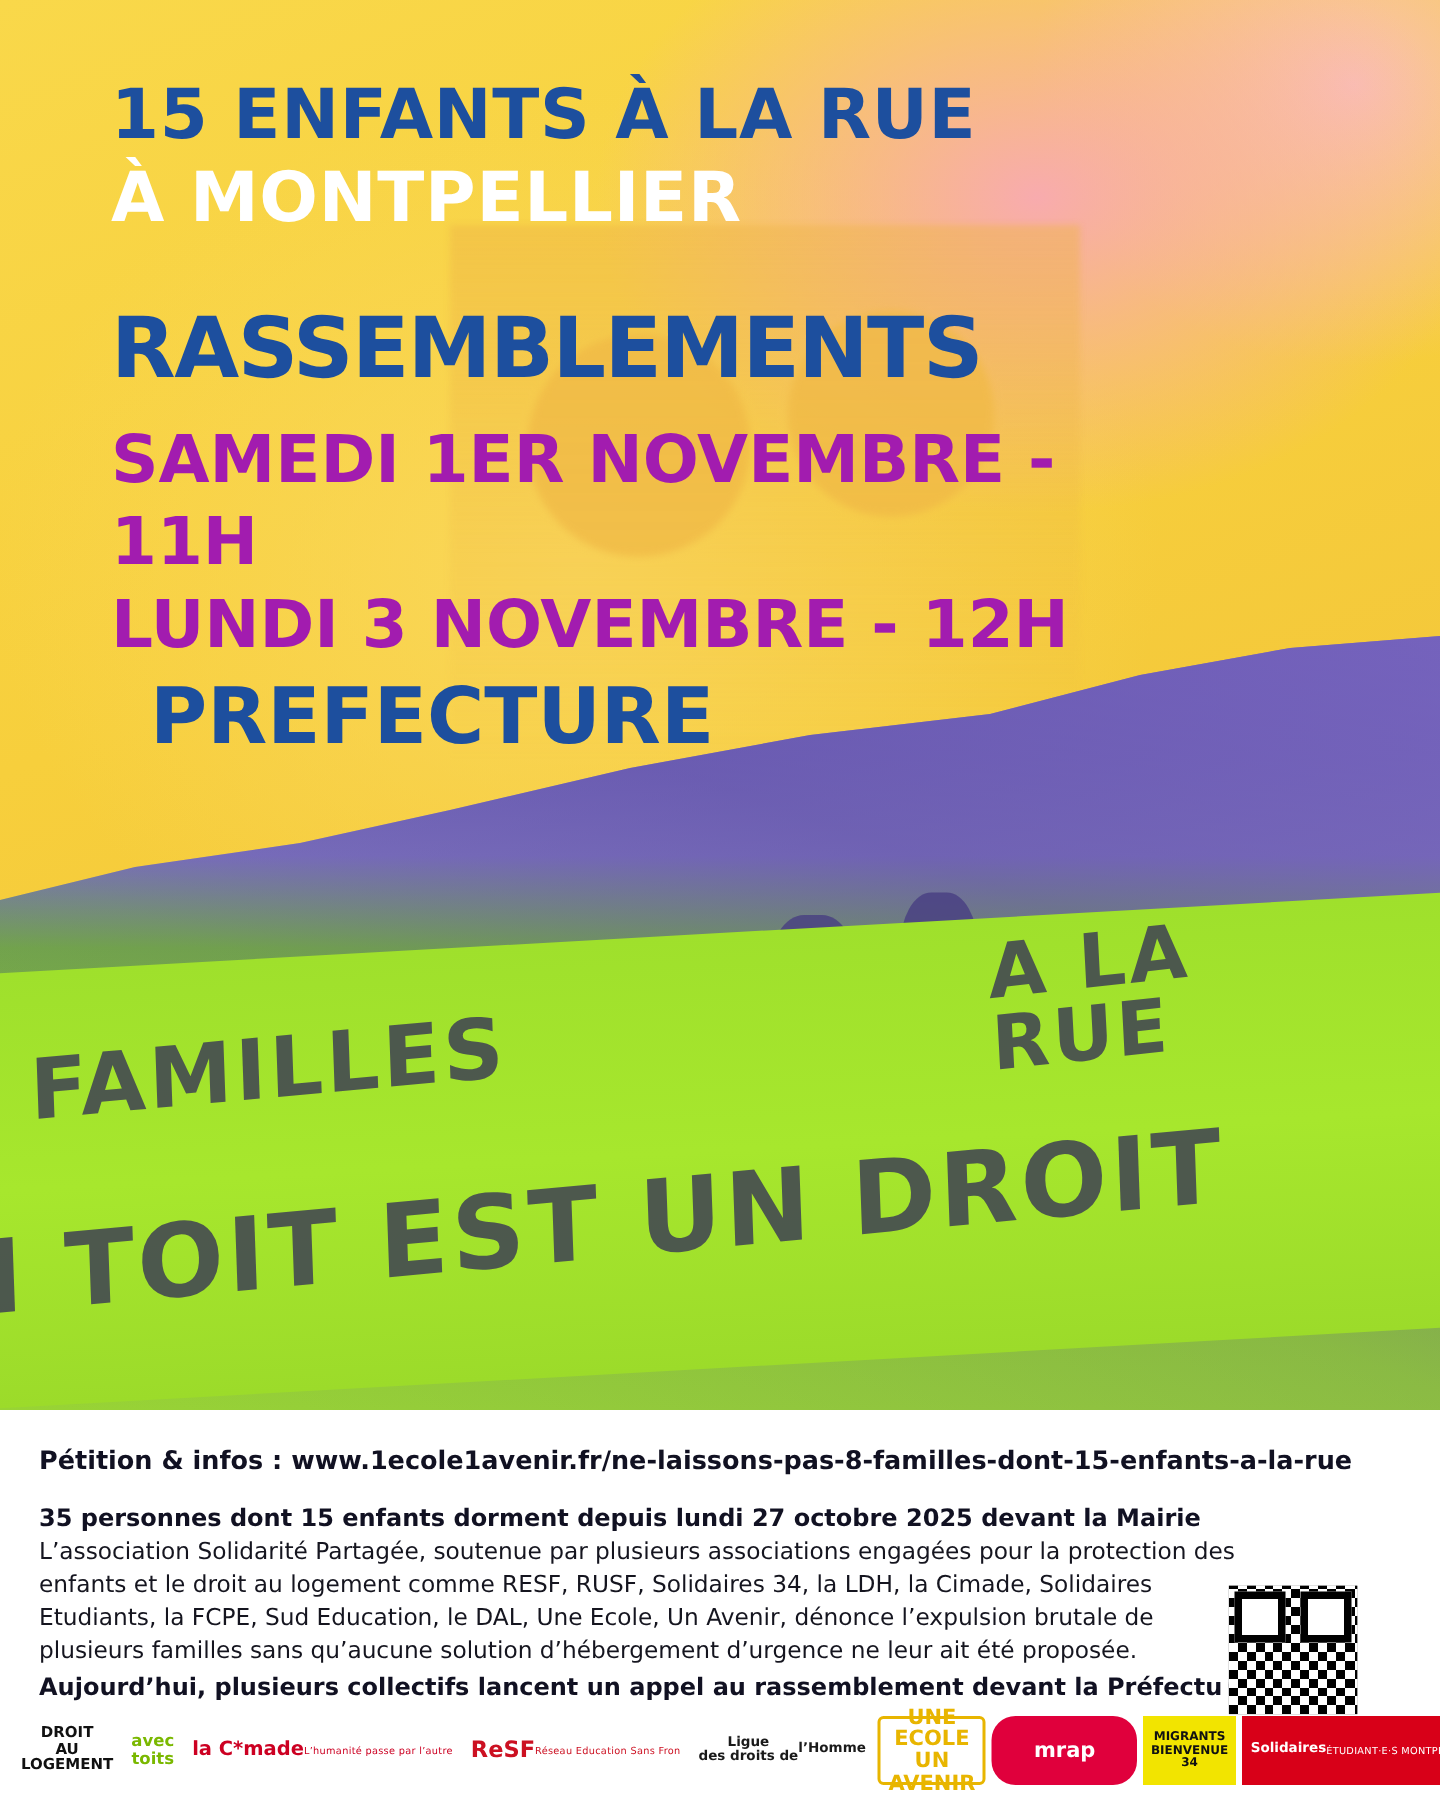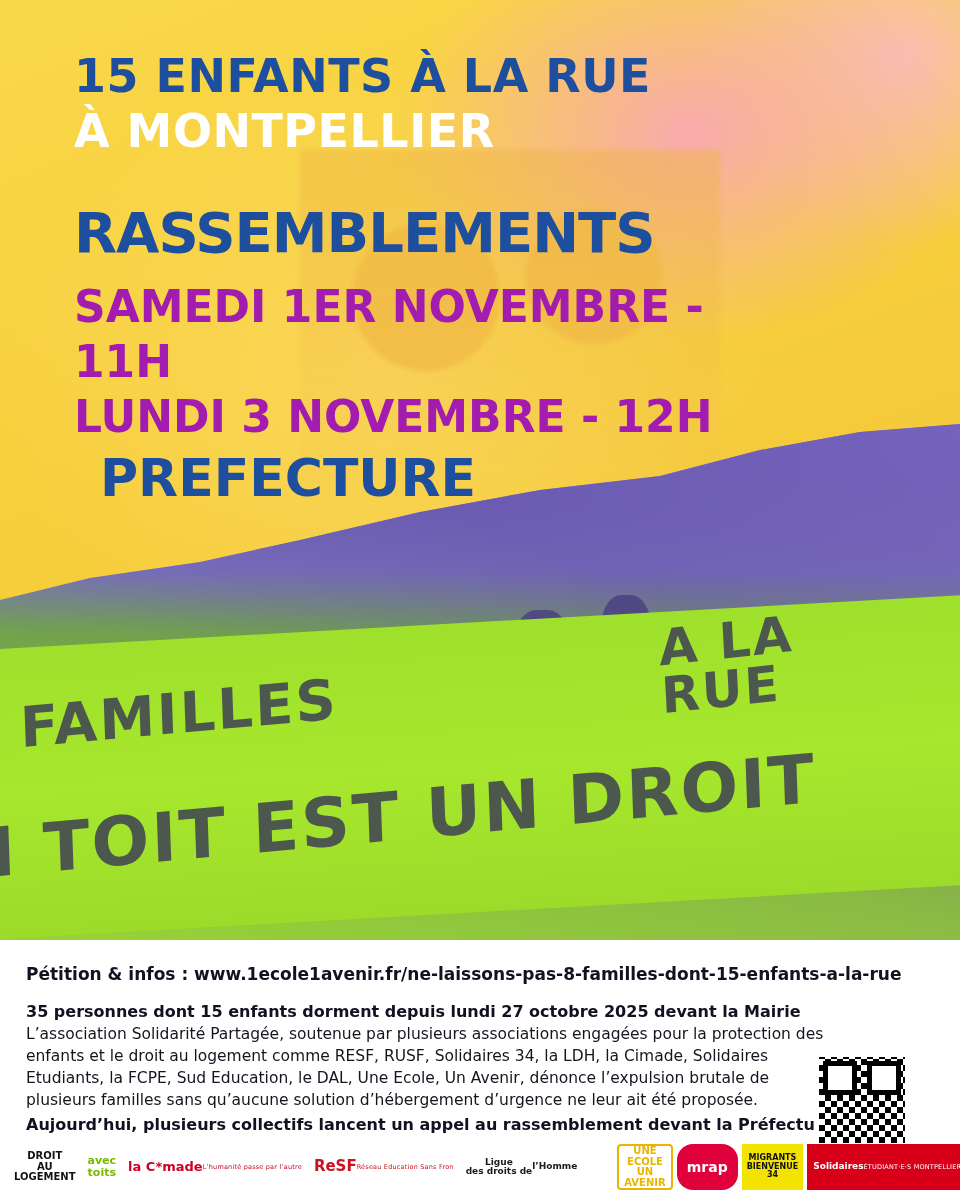--- a/index.html
+++ b/index.html
@@ -241,22 +241,22 @@
     text-align: center;
     line-height: 1.05;
     padding: 2px 4px;
     white-space: nowrap;
   }
   .lg-house  { color:#111; font-size: 10px; }
   .lg-toits  { color:#7ab800;text-align:center; }
   .lg-cimade { background:#ffffff; color:#cc0022; border:0; font-size:13px; }
   .lg-resf   { color:#cc1122; font-size: 15px; }
   .lg-ldh    { color:#1a1a1a; font-size: 9px; }
-  .lg-ecole  { color:#e8b500; font-size: 10px; border:2px solid #e8b500; border-radius:4px; padding:3px 5px;margin-left:32px; }
-  .lg-mrap   { background:#e0003c; color:#fff; border-radius:16px; padding:4px 10px; font-size:14px; }
+  .lg-ecole  { color:#e8b500; font-size: 14px; border:2px solid #e8b500; border-radius:4px; padding:3px 5px; }
+  .lg-mrap   { background:#e0003c; color:#fff; border-radius:16px; padding:4px 28px; font-size:14px; }
   .lg-mig    { background:#f2e400; color:#111; font-size:8px; padding:4px 5px; }
   .lg-sol34  { background:#d80018; color:#fff; font-size:9px; padding:4px 6px; }
   .lg-sud    { color:#111; font-size:17px; }
   .lg-sub { display:block; font-weight:normal; font-size:6.5px; letter-spacing:0.2px; }
 </style>
 </head>
 <body>
 
 <div class="poster">
 

